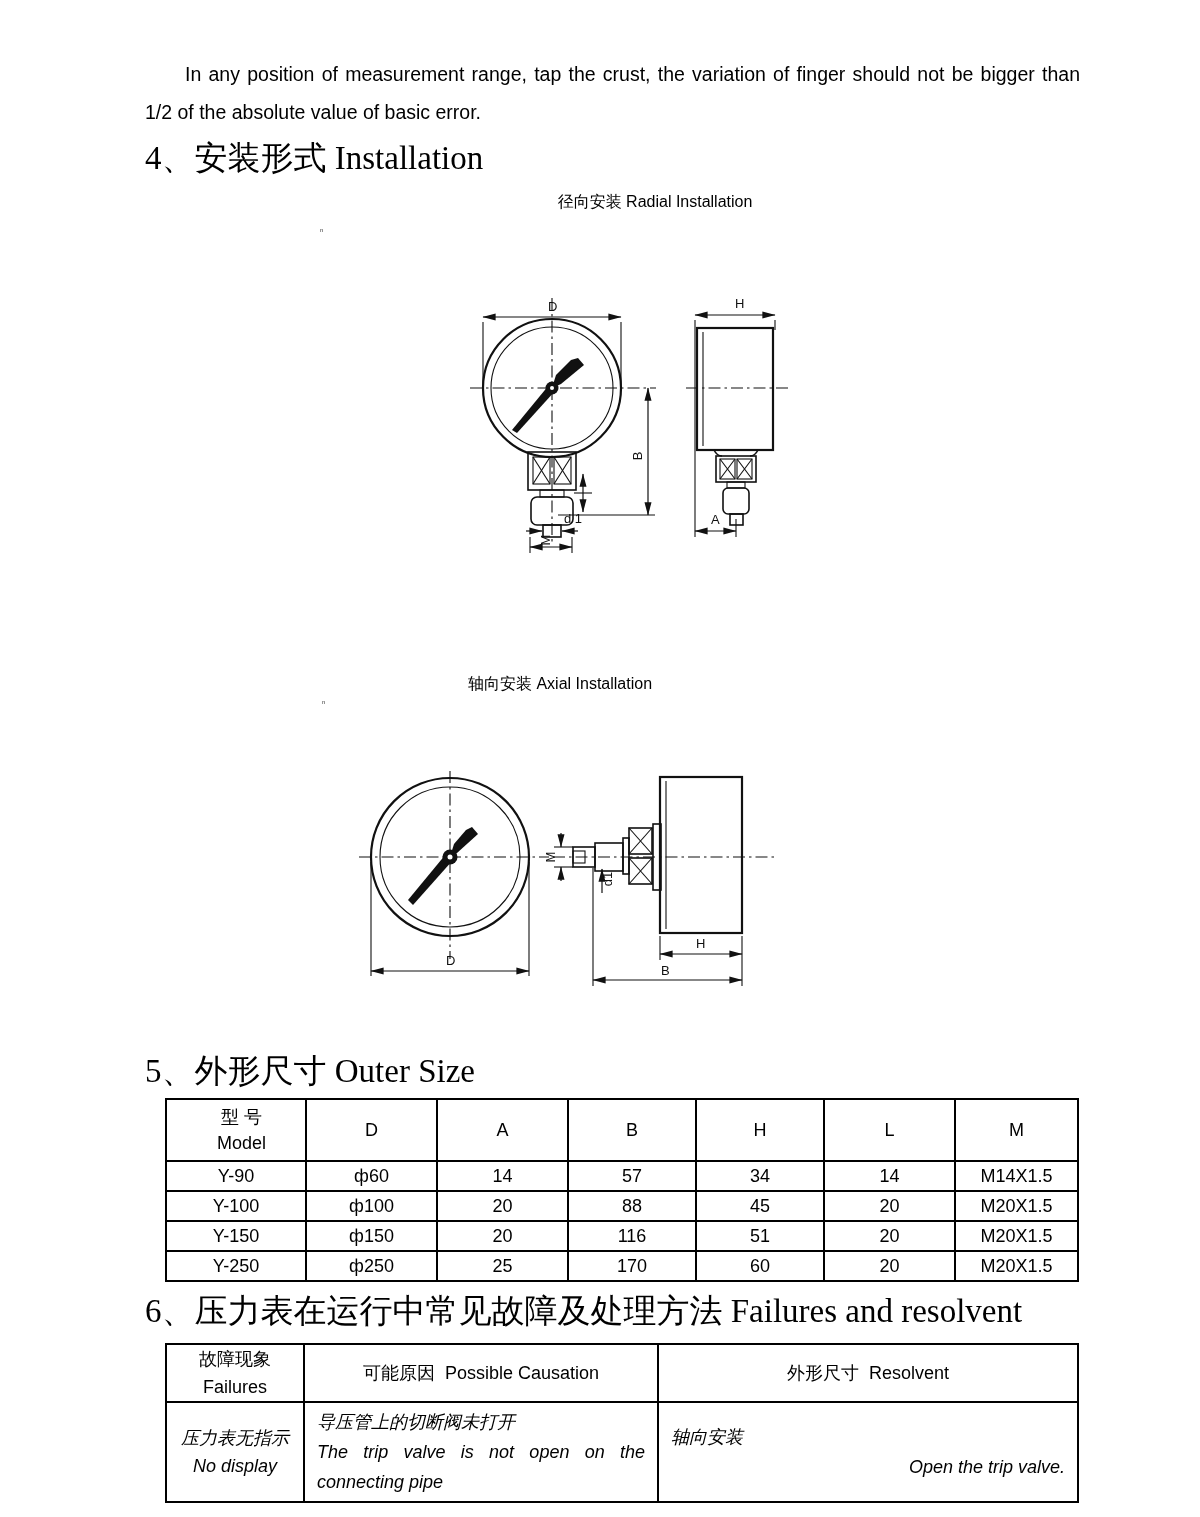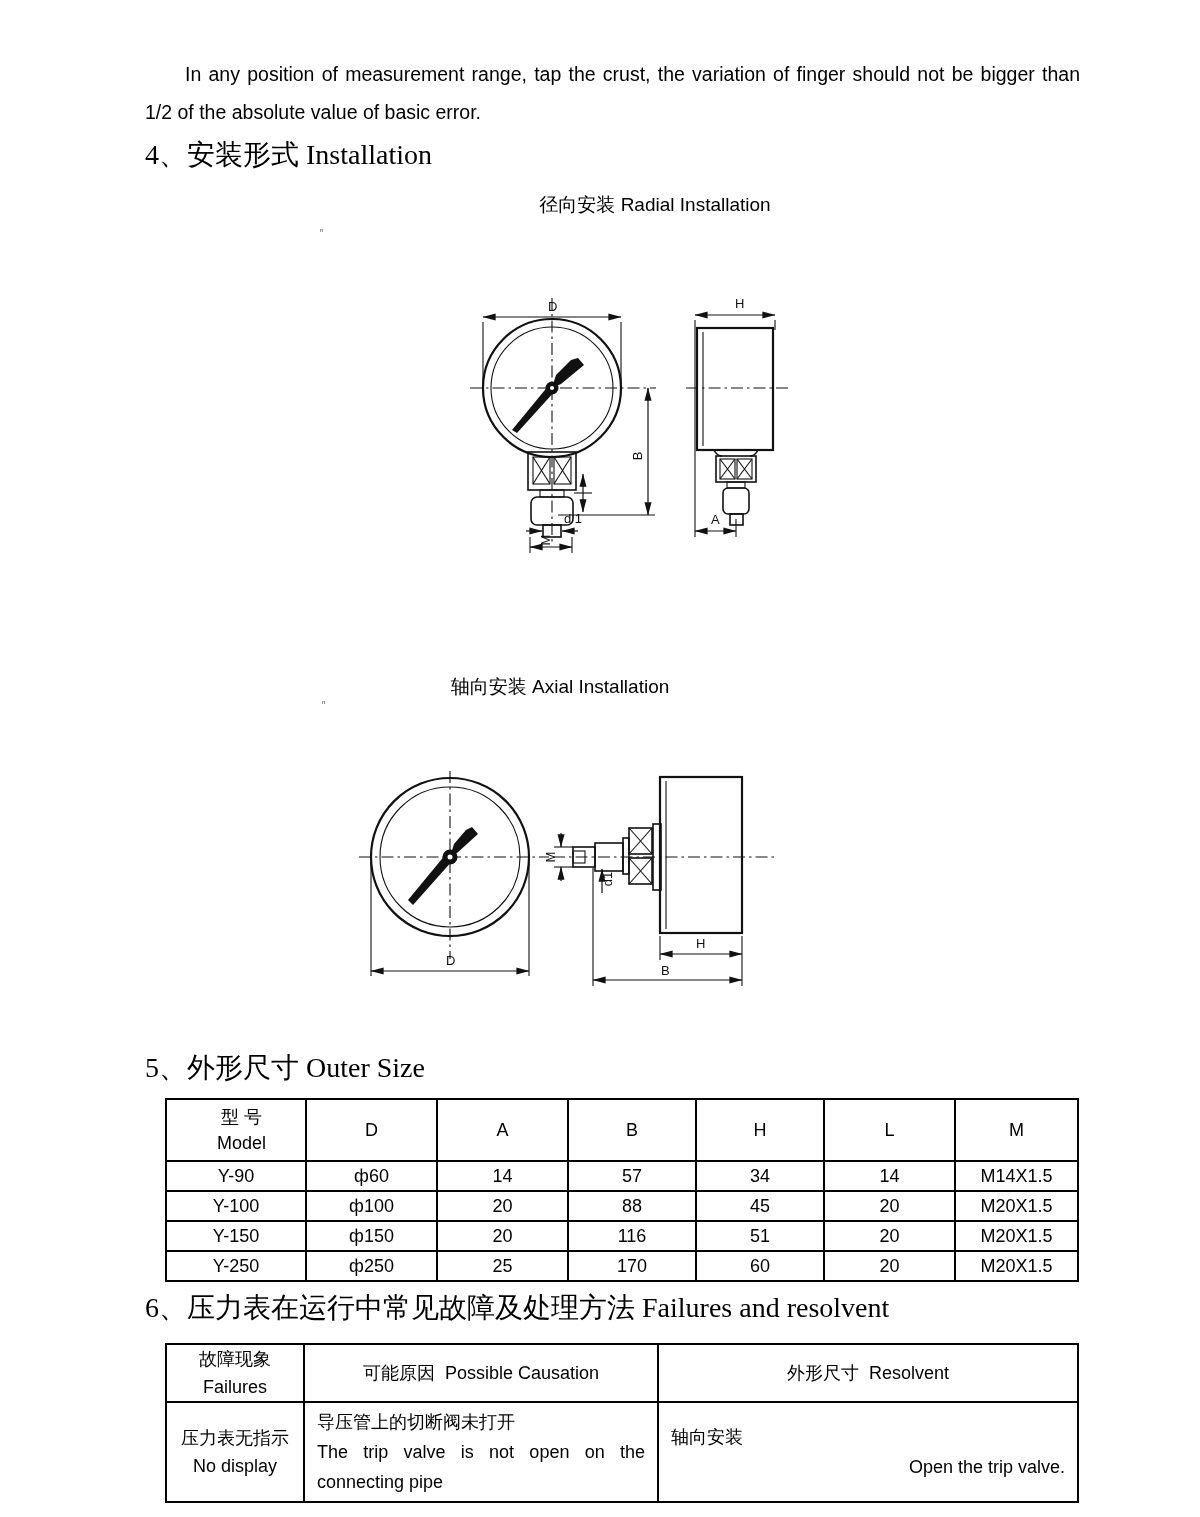--- a/index.html
+++ b/index.html
@@ -1,25 +1,25 @@
 <!DOCTYPE html>
 <html><head>
 <meta charset="utf-8">
 <style>
   html,body{margin:0;padding:0;background:#ffffff;}
   .page{position:relative;width:1200px;height:1517px;background:#fff;color:#000;
         font-family:"Liberation Sans",sans-serif;overflow:hidden;border-radius:6px;}
   .abs{position:absolute;}
   .intro{left:145px;top:55px;width:935px;font-size:19.5px;line-height:38px;
          text-align:justify;text-indent:40px;}
-  .sec-title{font-family:"Liberation Serif",serif;font-size:28px;white-space:nowrap;}
+  .sec-title{font-family:"Liberation Serif",serif;font-size:33px;white-space:nowrap;}
   #title4{left:145px;top:136px;}
   #title5{left:145px;top:1049px;}
   #title6{left:145px;top:1289px;}
-  .caption{font-size:19px;text-align:center;}
+  .caption{font-size:16px;text-align:center;}
   #cap-radial{left:255px;top:192px;width:800px;}
   #cap-axial{left:160px;top:674px;width:800px;}
   .mark{font-size:9px;color:#444;}
   #mark1{left:320px;top:226px;}
   #mark2{left:322px;top:698px;}
 
   
   svg .s{stroke:#111;fill:none;stroke-width:1.6;}
   svg .s2{stroke:#111;fill:none;stroke-width:2.2;}
   svg .thin{stroke:#111;fill:none;stroke-width:1.1;}
@@ -31,21 +31,21 @@
   
   table.tbl{position:absolute;border-collapse:collapse;table-layout:fixed;background:#fff;}
   .tbl th,.tbl td{border:2px solid #000;font-weight:normal;font-size:18px;
                   text-align:center;vertical-align:middle;padding:0;}
   #outer-table{left:165px;top:1098px;width:912px;}
   #outer-table tr.hdr{height:62px;}
   #outer-table tr.row{height:30px;}
   #outer-table .two-line span{display:block;line-height:26px;padding-left:11px;}
   #fail-table{left:165px;top:1343px;width:912px;}
   #fail-table tr.hdr{height:55px;}
-  #fail-table tr.row{height:98px;}
+  #fail-table tr.row{height:98px;font-style:italic;}
   #fail-table .stack span{display:block;line-height:28px;}
   #fail-table td.left{text-align:left;padding:4px 12px;}
   #fail-table .zh-line{display:block;line-height:30px;text-align:left;}
   #fail-table .en-just{display:block;line-height:30px;text-align:justify;}
   #fail-table .en-line{display:block;line-height:30px;text-align:right;}
 </style>
 </head>
 <body>
 
 <div class="page">

